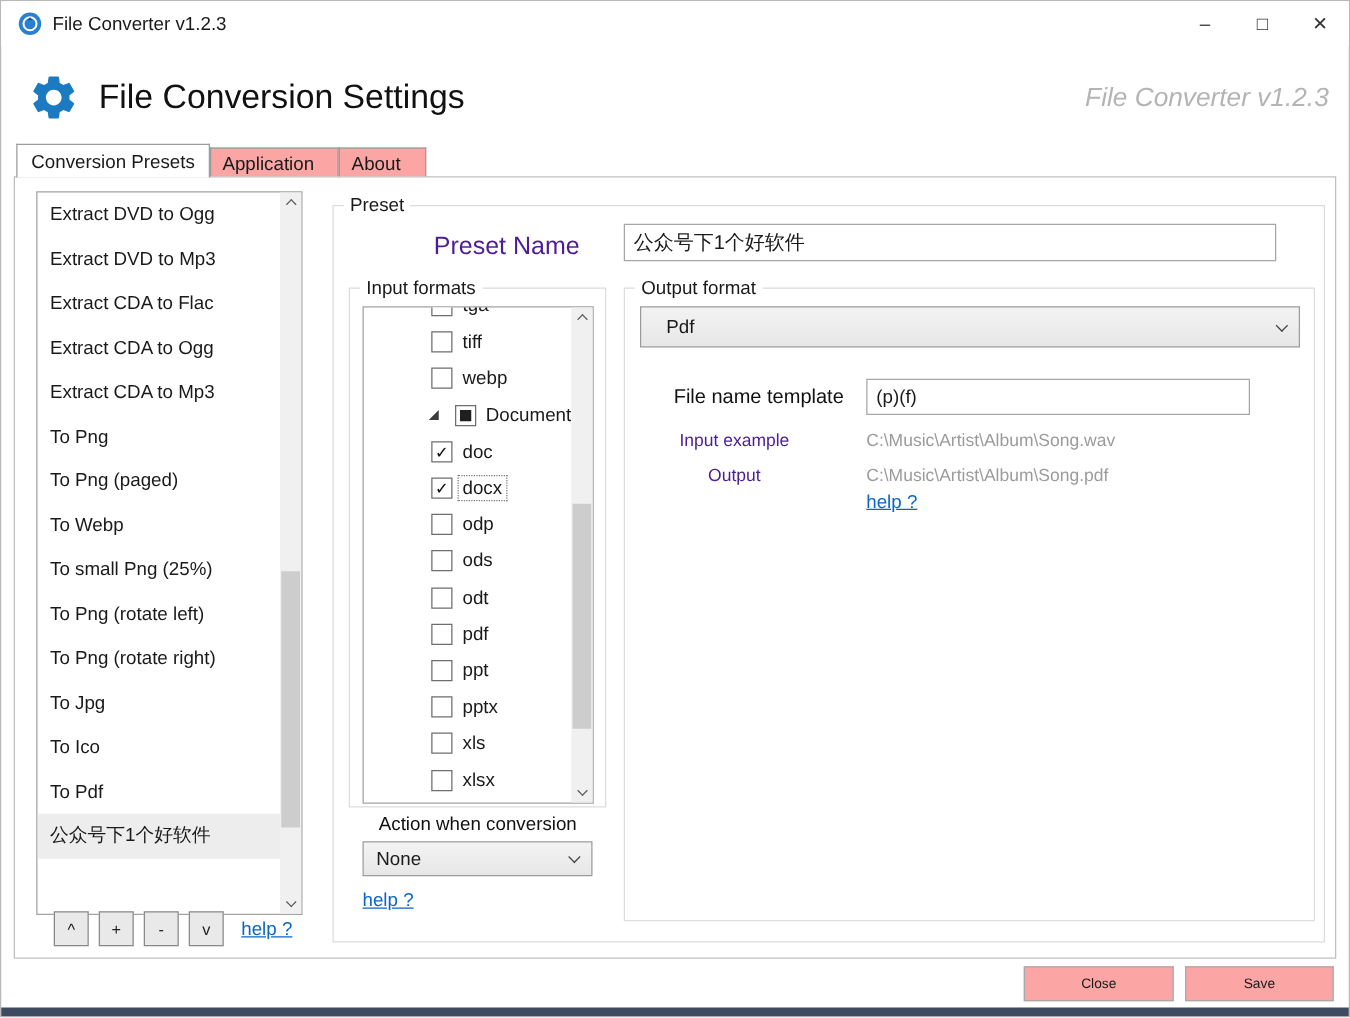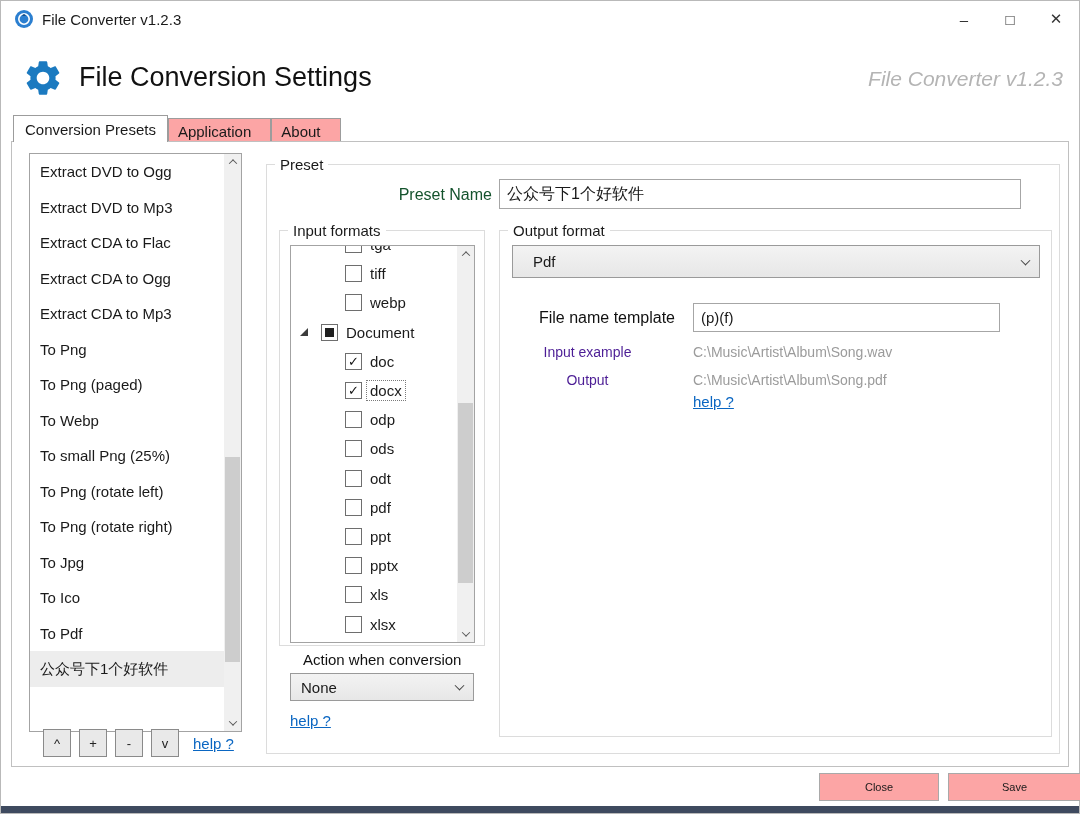--- a/index.html
+++ b/index.html
@@ -43,30 +43,30 @@
   .link { color:#0a66c2; text-decoration:underline; font-size:15px; cursor:pointer; }
   .nav-help { margin-left:6px; }
 
   
   .group { position:absolute; border:1px solid #dcdcdc; background:#fff; }
   .group > .legend { position:absolute; top:-10px; left:8px; background:#fff; padding:0 5px; font-size:15px; color:#1a1a1a; line-height:19px; }
   .preset-group { left:265px; top:163px; width:794px; height:590px; }
   .if-group { left:12px; top:65px; width:206px; height:416px;text-decoration:underline; }
   .of-group { left:232px; top:65px; width:553px; height:507px; }
 
-  .preset-name-label { position:absolute; left:80px; top:21px; width:145px; text-align:right; font-size:16px; color:#14532d; }
+  .preset-name-label { position:absolute; left:80px; top:21px; width:145px; text-align:left; font-size:20px; color:#4c1d95; }
   .text-input { border:1px solid #a6a6a6; background:#fff; font-size:16px; padding:0 7px; color:#1a1a1a; outline:none; }
   .preset-name-input { position:absolute; left:232px; top:14px; width:522px; height:30px; }
 
   
   .format-listbox { position:absolute; left:10px; top:14px; width:185px; height:398px; border:1px solid #a3a3a3; background:#fff; }
   .format-items { position:absolute; left:0; top:0; right:17px; bottom:0; overflow:hidden; }
   .format-items .fmt-row:first-child { margin-top:-16px; }
   .fmt-row { height:29.2px; display:flex; align-items:center; }
-  .fmt-row.level0 { padding-left:9px; }
+  .fmt-row.level0 { padding-left:9px;justify-content:flex-end; }
   .fmt-row.level1 { padding-left:54px; }
   .expander { width:0; height:0; border-left:8px solid transparent; border-bottom:8px solid #3c3c3c; margin-right:13px; }
   .cb { width:17px; height:17px; border:1px solid #6e6e6e; background:#fff; display:flex; align-items:center; justify-content:center; font-size:13px; color:#111; flex:0 0 auto; }
   .cb-square { width:9px; height:9px; background:#1f1f1f; }
   .fmt-label { margin-left:8px; font-size:15px; color:#1a1a1a; }
   .fmt-label.focused { outline:1px dotted #7a7a7a; padding:1px 3px; margin-left:5px; }
   .fmt-thumb { top:157px; height:180px; }
 
   
   .action-label { position:absolute; left:36px; top:486px; font-size:15px; color:#111; white-space:nowrap; }
@@ -82,21 +82,21 @@
   .fnt-label { position:absolute; left:0; top:78px; width:175px; text-align:right; font-size:16px; color:#111; }
   .fnt-input { position:absolute; left:193px; top:72px; width:307px; height:29px; font-size:15px; }
   .gray-label { position:absolute; left:0; width:175px; text-align:center; font-size:14px; color:#4c1d95; }
   .gray-value { position:absolute; left:193px; font-size:14px; color:#9b9b9b; }
   .row-example { top:113px; } .row-output { top:141px; }
   .of-help { position:absolute; left:193px; top:162px; }
 
   
   .footer-btn { position:absolute; top:772px; height:28px; border:1px solid #a9a9a9; background:#fca5a5; font-size:11px; color:#1a1a1a; display:flex; align-items:center; justify-content:center; }
   .btn-close { left:818px; width:120px; }
-  .btn-save { left:947px; width:133px; }
+  .btn-save { left:947px; width:119px; }
   .bottom-strip { position:absolute; left:0; right:0; bottom:0; height:7px; background:#3e4a5f; }
 </style>
 </head>
 <body>
 
 <div class="window">
 
   <div class="titlebar">
     <svg class="app-icon" viewBox="0 0 20 20">
       <circle cx="10" cy="10" r="9" fill="#2b7fd0"></circle>

